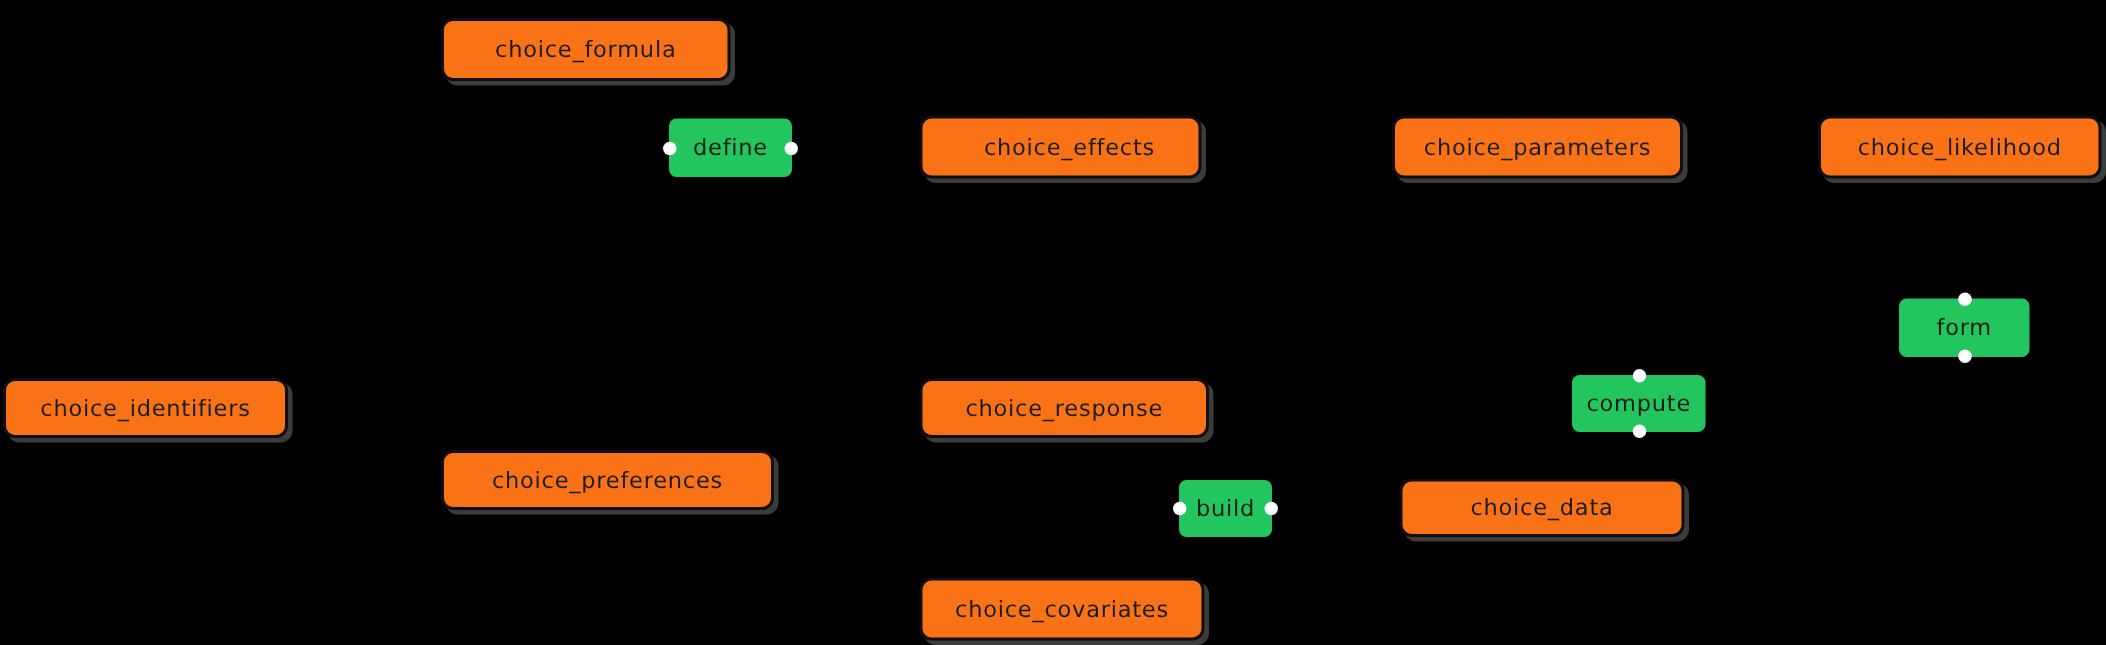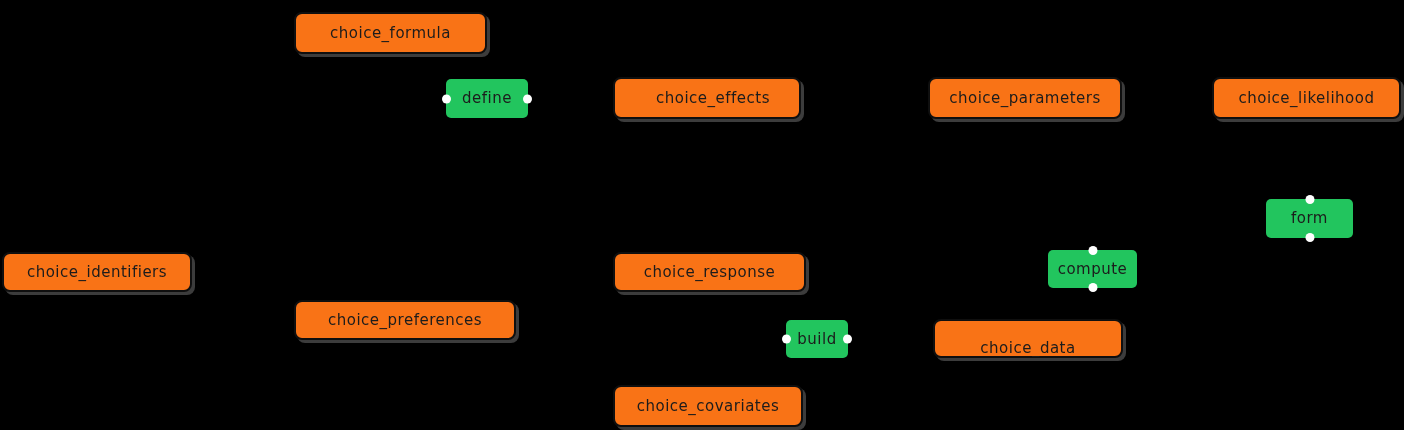--- a/index.html
+++ b/index.html
@@ -76,21 +76,21 @@
     </div>
     <div class="node" style="left: 2px; top: 252px; width: 190px; height: 40px;">
       <span class="label">choice_identifiers</span>
     </div>
     <div class="node" style="left: 294px; top: 252px; width: 222px; height: 40px; margin-top: 48px;">
       <span class="label">choice_preferences</span>
     </div>
     <div class="node" style="left: 613px; top: 252px; width: 193px; height: 40px;">
       <span class="label">choice_response</span>
     </div>
-    <div class="node" style="left: 933px; top: 319px; width: 190px; height: 39px; align-items: flex-end;">
+    <div class="node" style="left: 933px; top: 319px; width: 190px; height: 39px;">
       <span class="label">choice_data</span>
     </div>
     <div class="node" style="left: 613px; top: 385px; width: 190px; height: 42px;">
       <span class="label">choice_covariates</span>
     </div>
     <div class="chip notch-h" style="left: 446px; top: 79px; width: 82px; height: 39px;">
       <span class="label">define</span>
     </div>
     <div class="chip notch-v" style="left: 1266px; top: 199px; width: 87px; height: 39px;">
       <span class="label">form</span>

